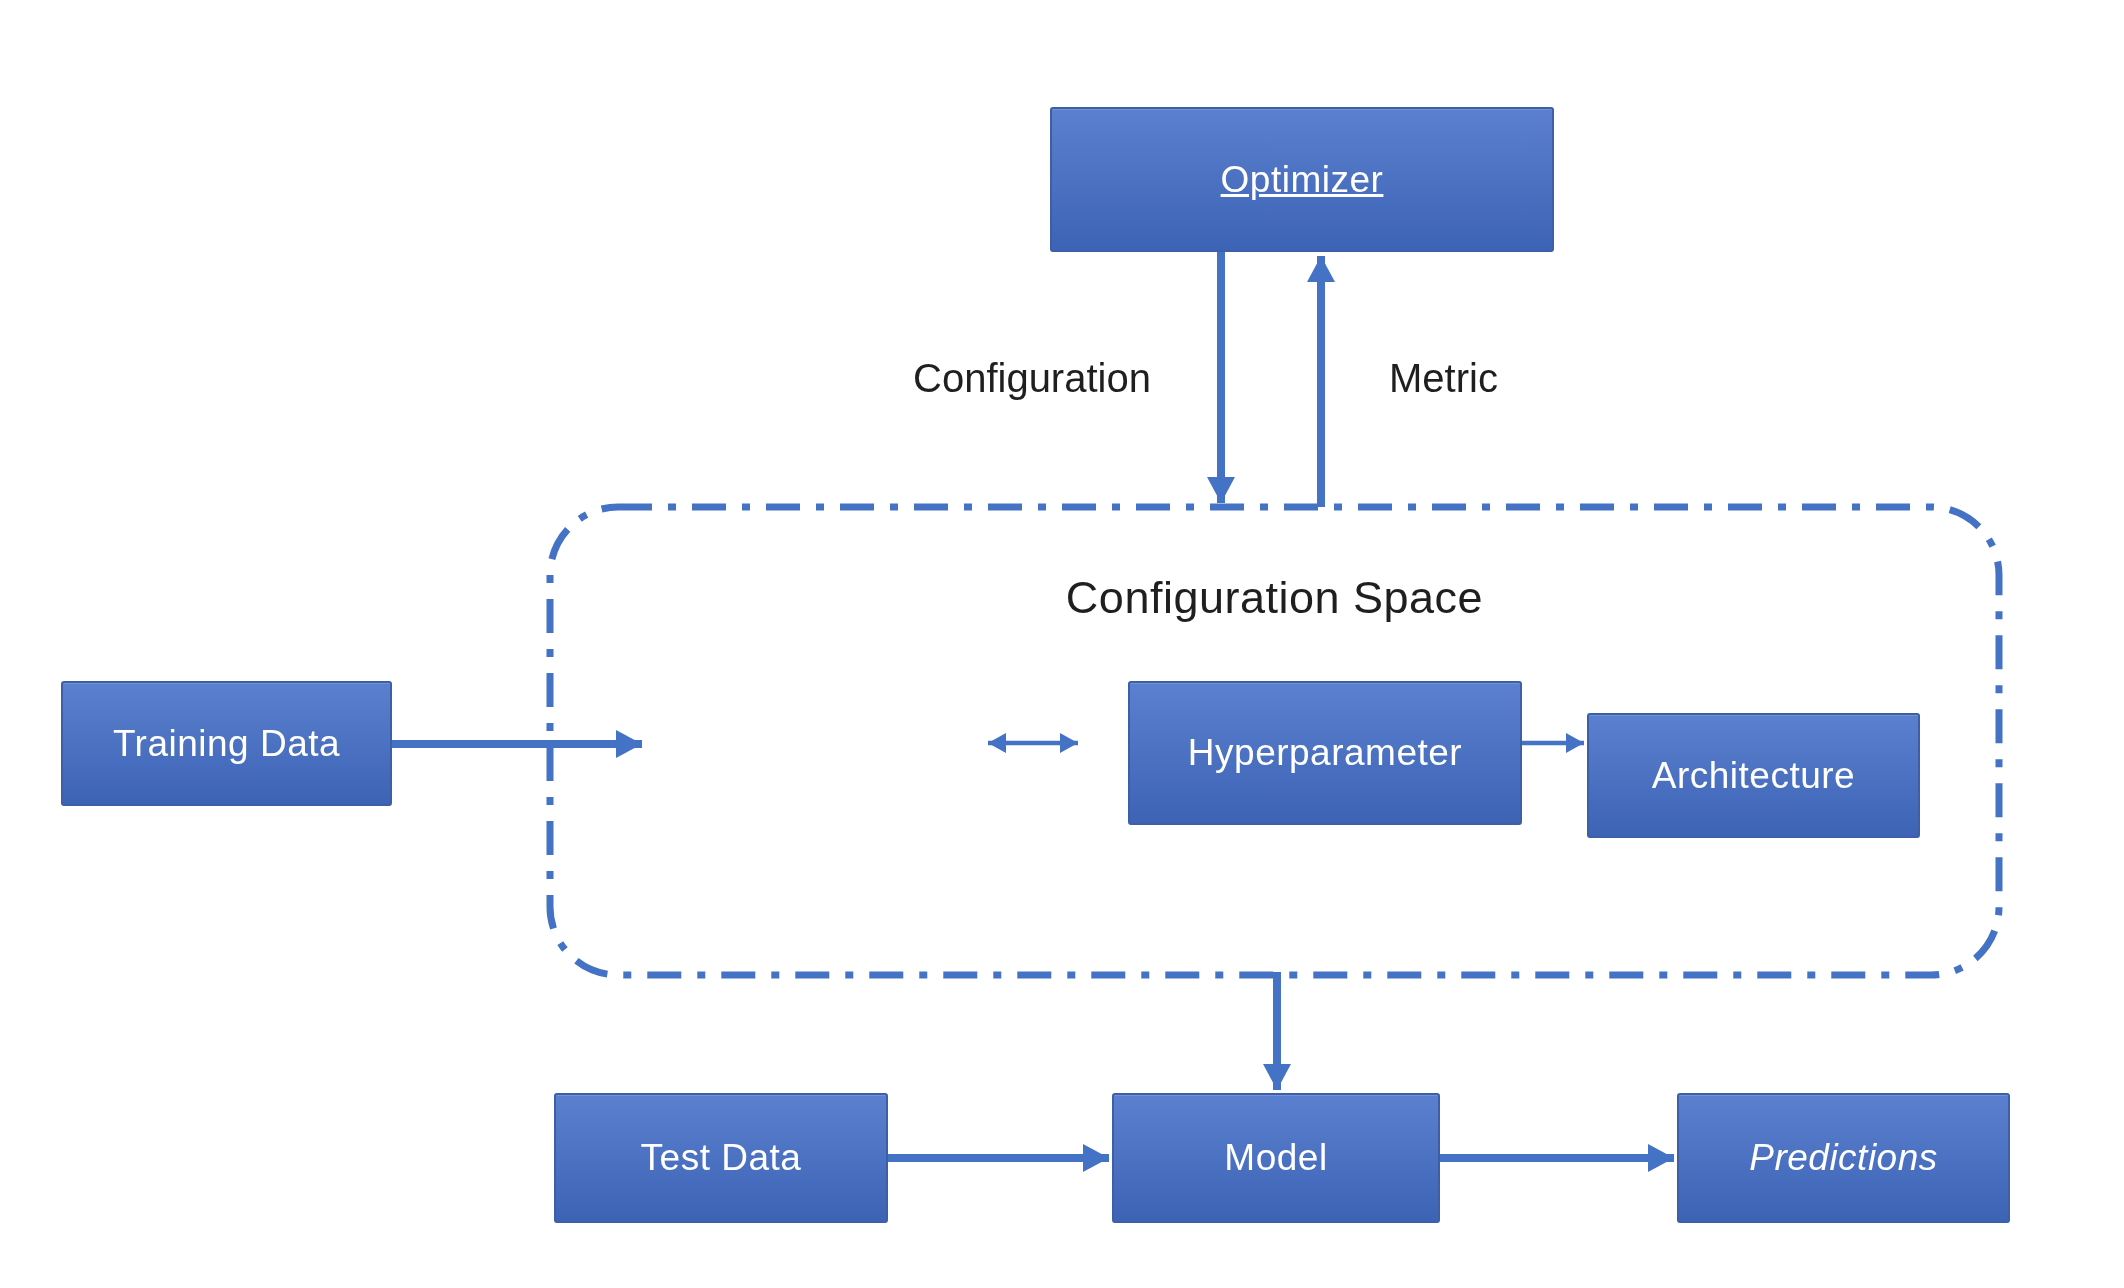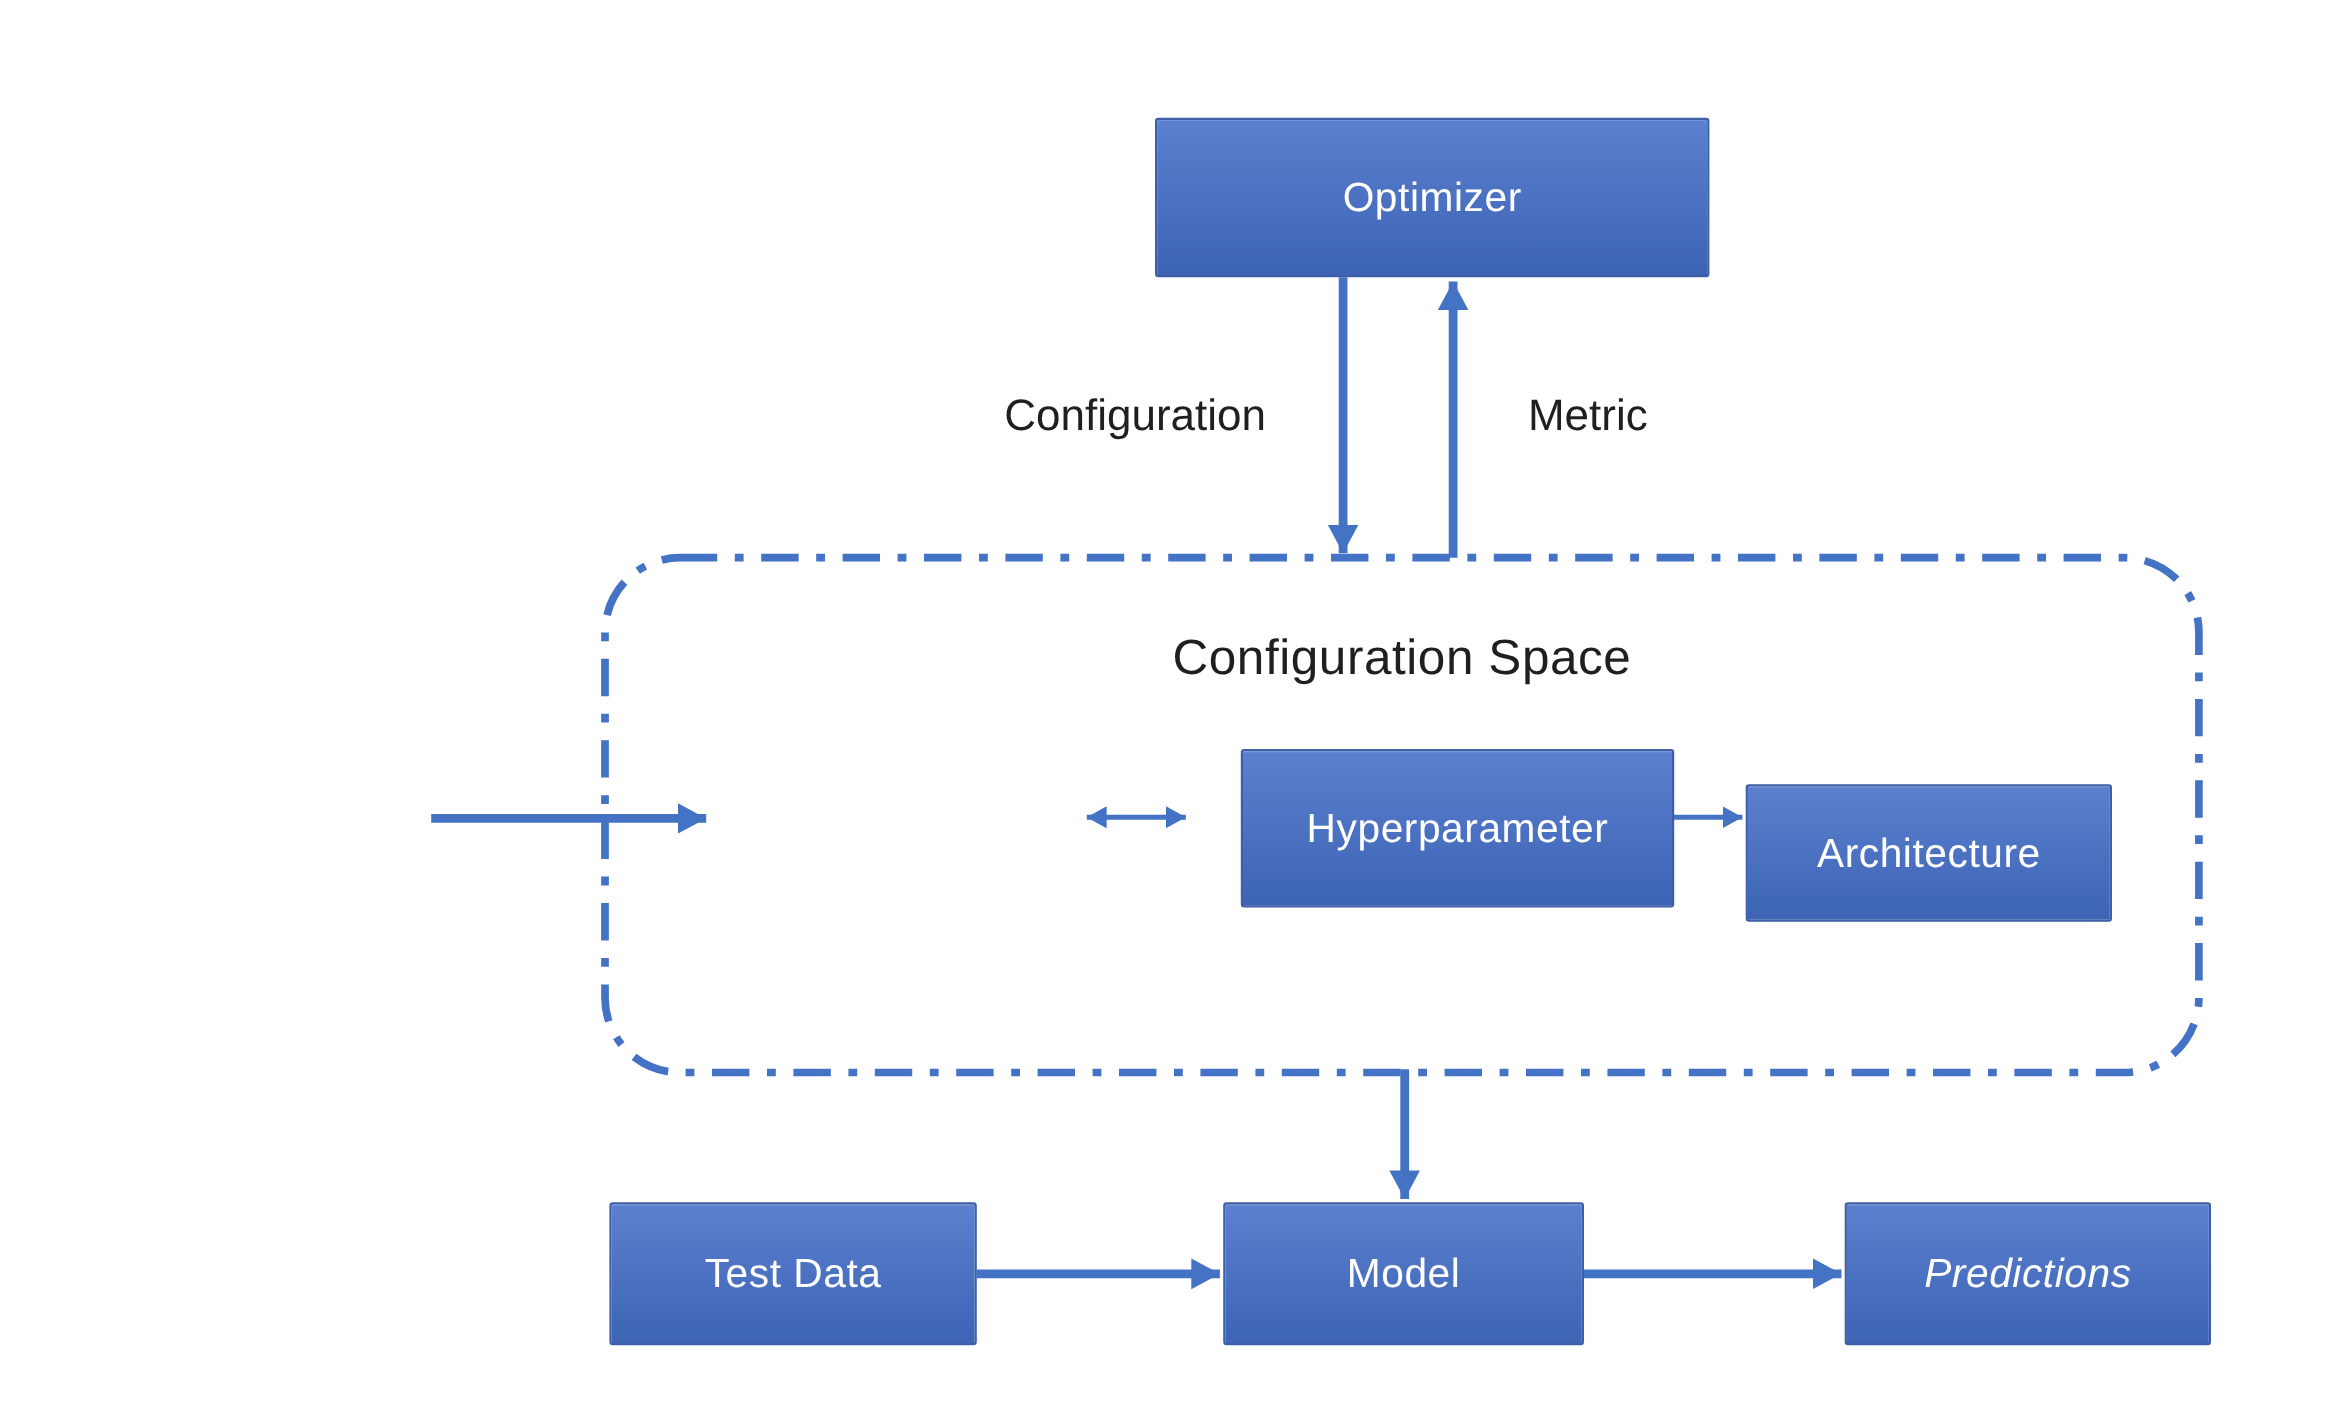--- a/index.html
+++ b/index.html
@@ -35,21 +35,21 @@
     position: absolute;
     background: linear-gradient(180deg, var(--node-fill-top) 0%, var(--node-fill-bottom) 100%);
     border: 2px solid var(--node-border);
     border-radius: 3px;
     display: flex; align-items: center; justify-content: center;
     color: var(--node-text);
     font-size: 37px;
     letter-spacing: 0.5px;
     box-shadow: inset 0 1px 0 rgba(255,255,255,0.15);
   }
-  .node-optimizer      { left: 1050px; top: 107px;  width: 504px; height: 145px; }
+  .node-optimizer      { left: 1050px; top: 107px;  width: 504px; height: 145px; text-decoration: underline; }
   .node-training-data  { left: 61px;   top: 681px;  width: 331px; height: 125px; }
   .node-feature        { left: 645px;  top: 681px;  width: 336px; height: 125px; }
   .node-hyperparameter { left: 1128px; top: 681px;  width: 394px; height: 144px; }
   .node-architecture   { left: 1587px; top: 681px;  width: 333px; height: 125px; margin-top: 32px; }
   .node-test-data      { left: 554px;  top: 1093px; width: 334px; height: 130px; }
   .node-model          { left: 1112px; top: 1093px; width: 328px; height: 130px; }
   .node-predictions    { left: 1677px; top: 1093px; width: 333px; height: 130px; font-style: italic; }
   .edge-label {
     position: absolute;
     color: var(--label-text);
@@ -102,20 +102,23 @@
   </svg>
 
   <div class="edge-label edge-label-configuration">Configuration</div>
   <div class="edge-label edge-label-metric">Metric</div>
 
   <div class="space-title">Configuration Space</div>
 
   <div class="node node-optimizer">
     <span>Optimizer</span>
   </div>
+  <div class="node node-training-data">
+    <span>Training Data</span>
+  </div>
   <div class="node node-hyperparameter">
     <span>Hyperparameter</span>
   </div>
   <div class="node node-architecture">
     <span>Architecture</span>
   </div>
   <div class="node node-test-data">
     <span>Test Data</span>
   </div>
   <div class="node node-model">

